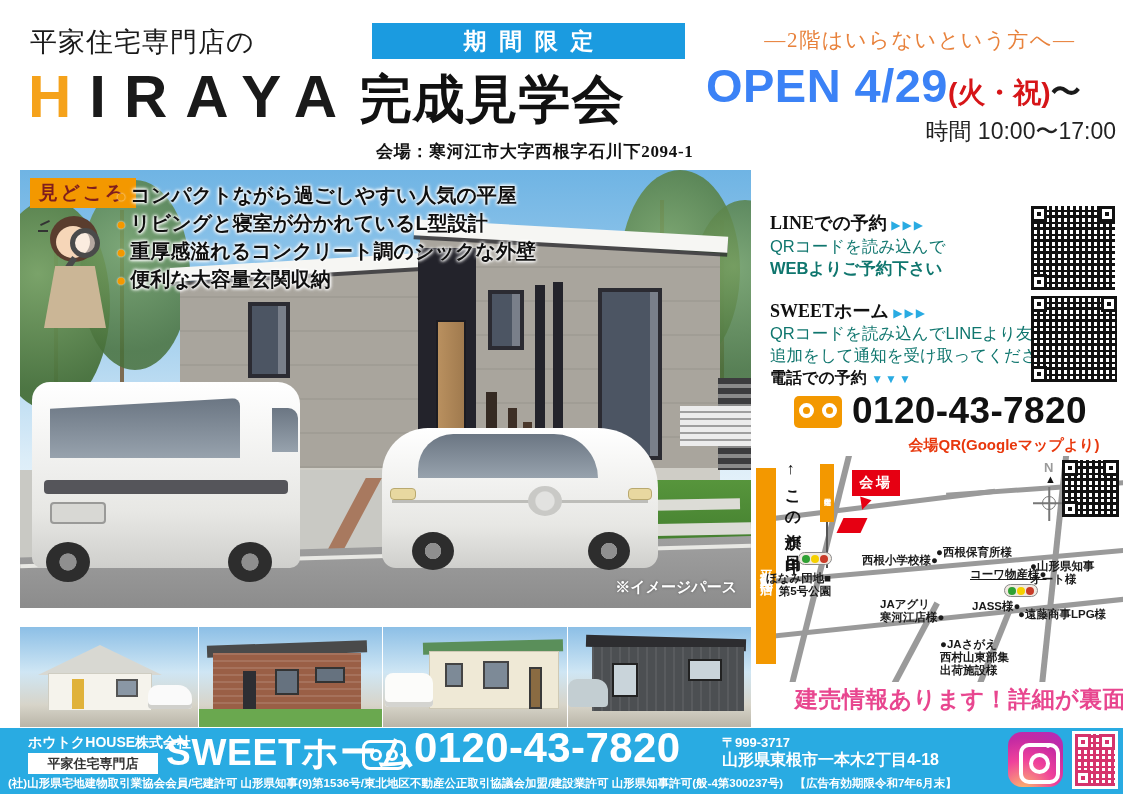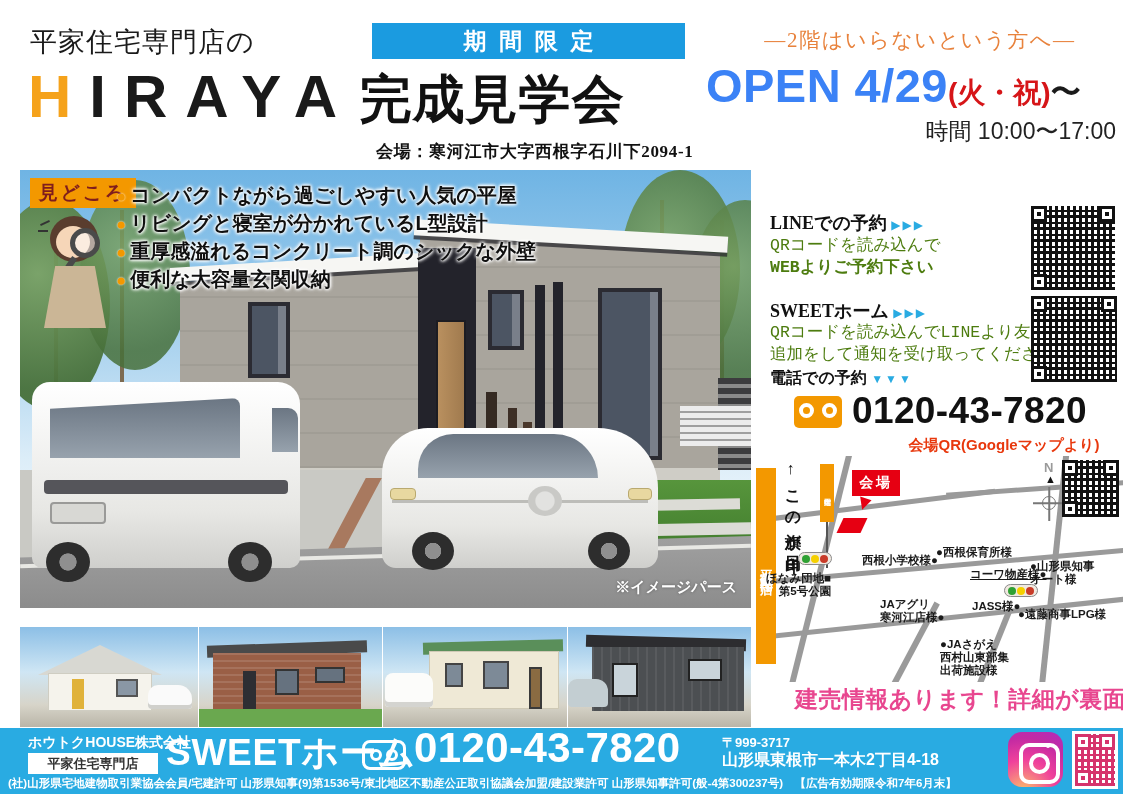--- a/index.html
+++ b/index.html
@@ -53,21 +53,21 @@
   .ill-face { background:#f6d6b8; border-radius:50%; }
   .ill-body { background:#cbb696; clip-path:polygon(18% 0,82% 0,100% 100%,0 100%); }
   .ill-glass { border:5px solid #4a4a4a; border-radius:50%; background:rgba(255,255,255,.55); }
   .ill-handle { background:#4a4a4a; }
 
   
   .resv-header { left:766px; top:177px; width:350px; height:28px; background:#f39800; color:#fff;
       font-weight:bold; font-size:19px; letter-spacing:.18em; display:flex; align-items:center; justify-content:center; }
   .resv-title { font-family:"Liberation Serif", serif; font-size:18px; font-weight:bold; color:#111; }
   .resv-arrows { color:#29abe2; font-size:12px; letter-spacing:2px; }
-  .resv-text { font-family:Liberation Mono, monospace; font-size:16.5px; color:#4d7c0f; line-height:22px; }
+  .resv-text { font-family:Liberation Sans, sans-serif; font-size:16.5px; color:#0f766e; line-height:22px; }
   .qr { background:
       repeating-linear-gradient(0deg, #111 0 3px, transparent 3px 6px, #111 6px 8px, transparent 8px 12px),
       repeating-linear-gradient(90deg, #111 0 3px, #fff 3px 6px, #111 6px 9px, #fff 9px 12px); position:absolute; }
   .qr i { position:absolute; width:16px; height:16px; border:3px solid #111; background:#fff; }
   .qr i::after { content:""; position:absolute; left:3px; top:3px; width:4px; height:4px; background:#111; }
   .qr .tl{left:0;top:0;} .qr .tr{right:0;top:0;} .qr .bl{left:0;bottom:0;}
   .qr.pink { background:
       repeating-linear-gradient(0deg, #d6336c 0 3px, transparent 3px 6px, #d6336c 6px 8px, transparent 8px 12px),
       repeating-linear-gradient(90deg, #d6336c 0 3px, #fff 3px 6px, #d6336c 6px 9px, #fff 9px 12px); }
   .qr.pink i { border-color:#d6336c; } .qr.pink i::after { background:#d6336c; }

